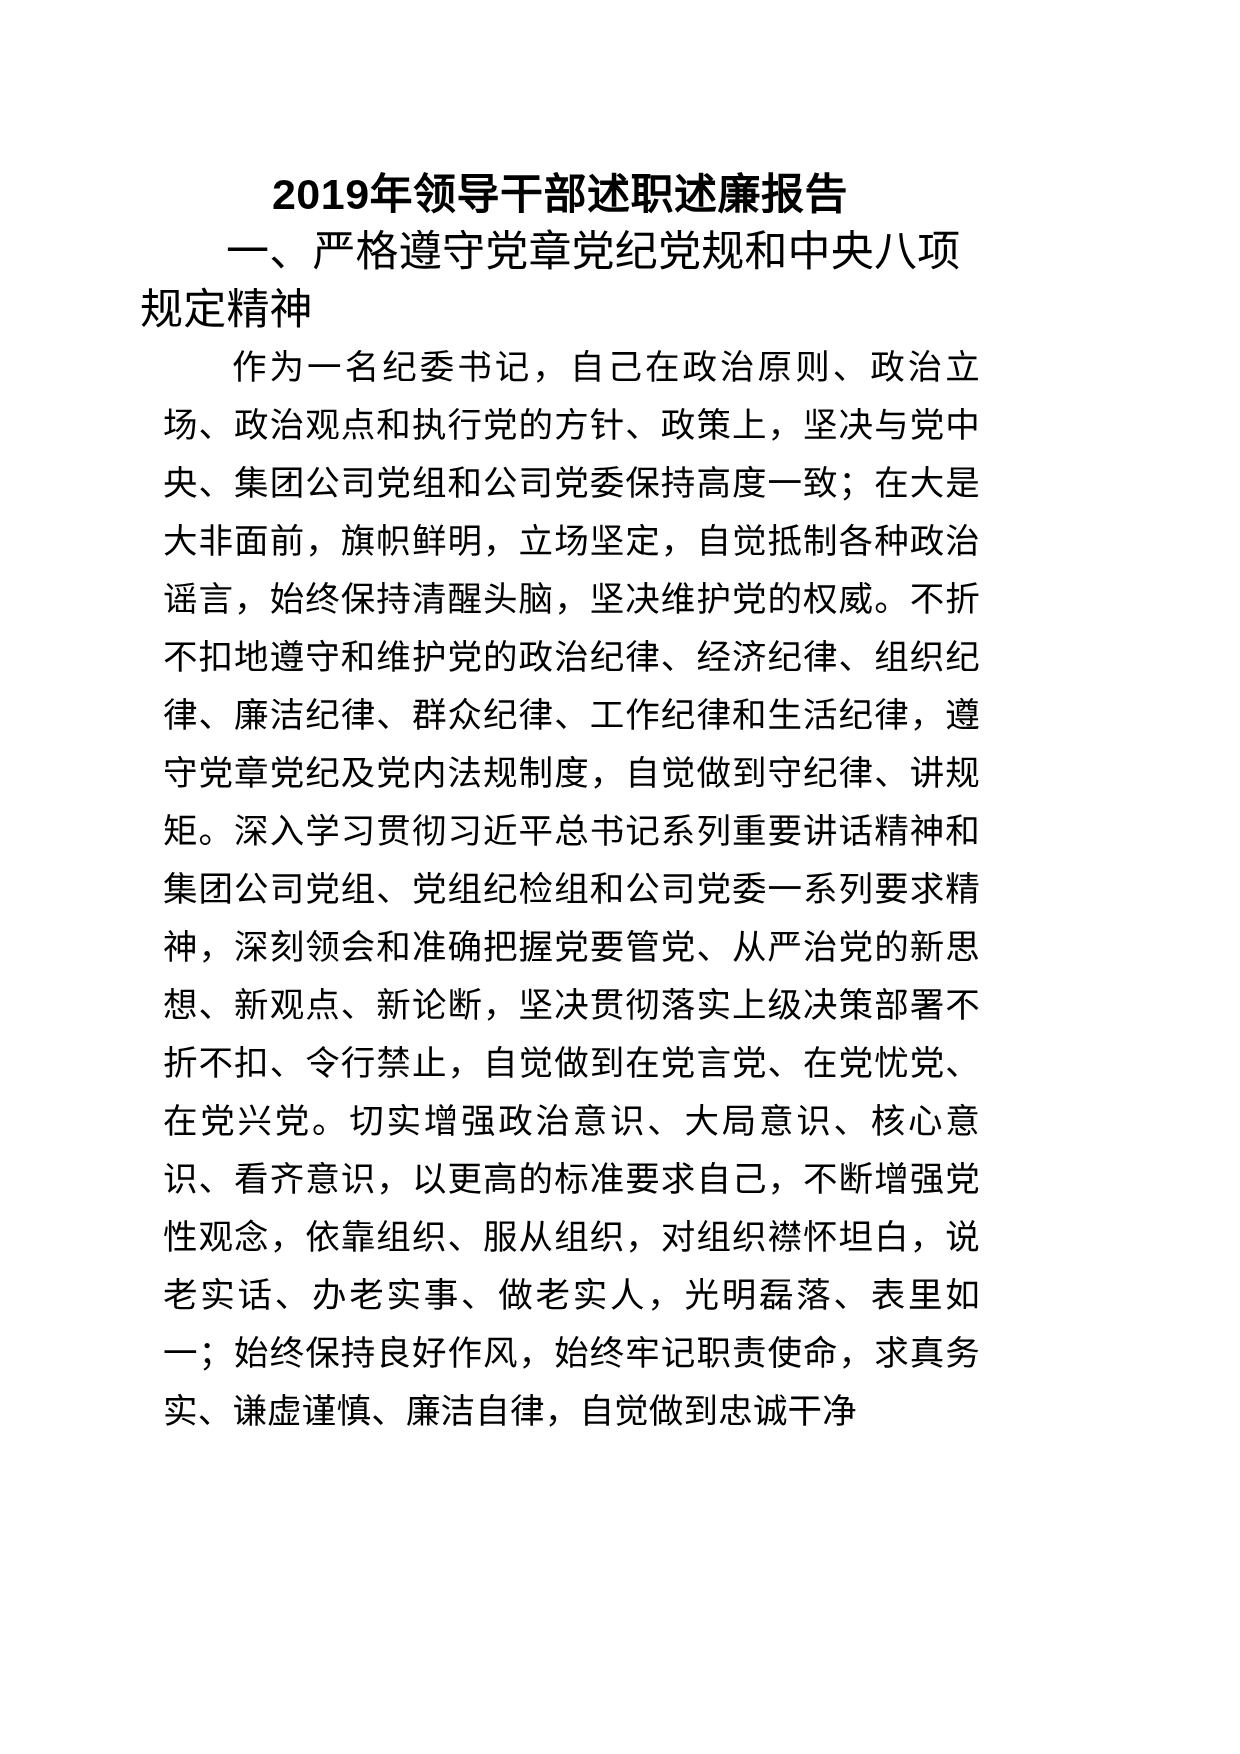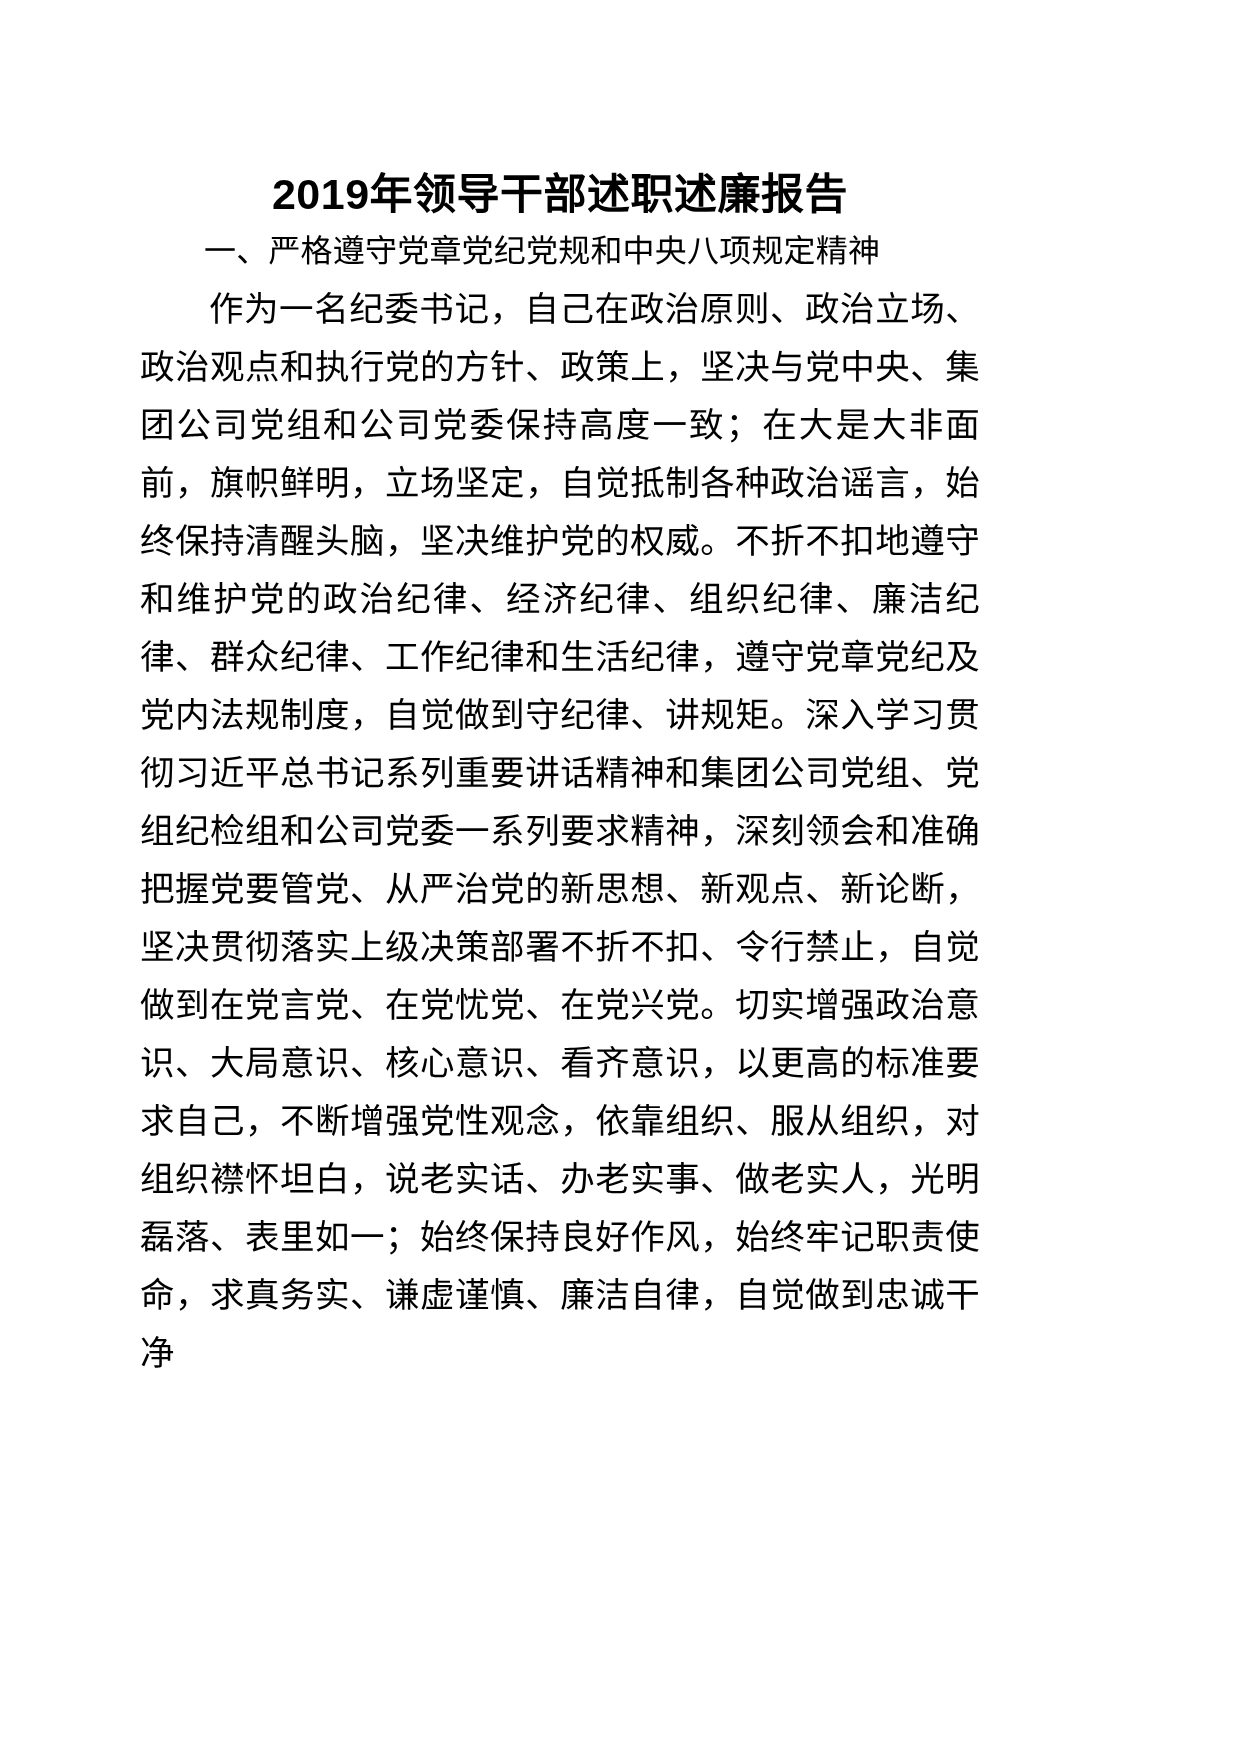--- a/index.html
+++ b/index.html
@@ -46,28 +46,29 @@
     text-indent: 2em;
     letter-spacing: 0.2px;
     word-break: break-all;
   }
   .para.first-para {
     margin-top: 62px;
   }
   .section-heading {
     margin: 0;
     padding: 0;
-    font-size: 32px;
+    font-size: 43px;
     font-weight: 400;
     line-height: 58px;
     text-indent: 2em;
     letter-spacing: 0.2px;
   }
   .para.body-para {
     margin-top: 0;
+    margin-left: 23px;
   }
 </style>
 </head>
 <body>
 
 <div class="page">
   <div class="content">
 
     <h1 class="doc-title">2019年领导干部述职述廉报告</h1>
 

